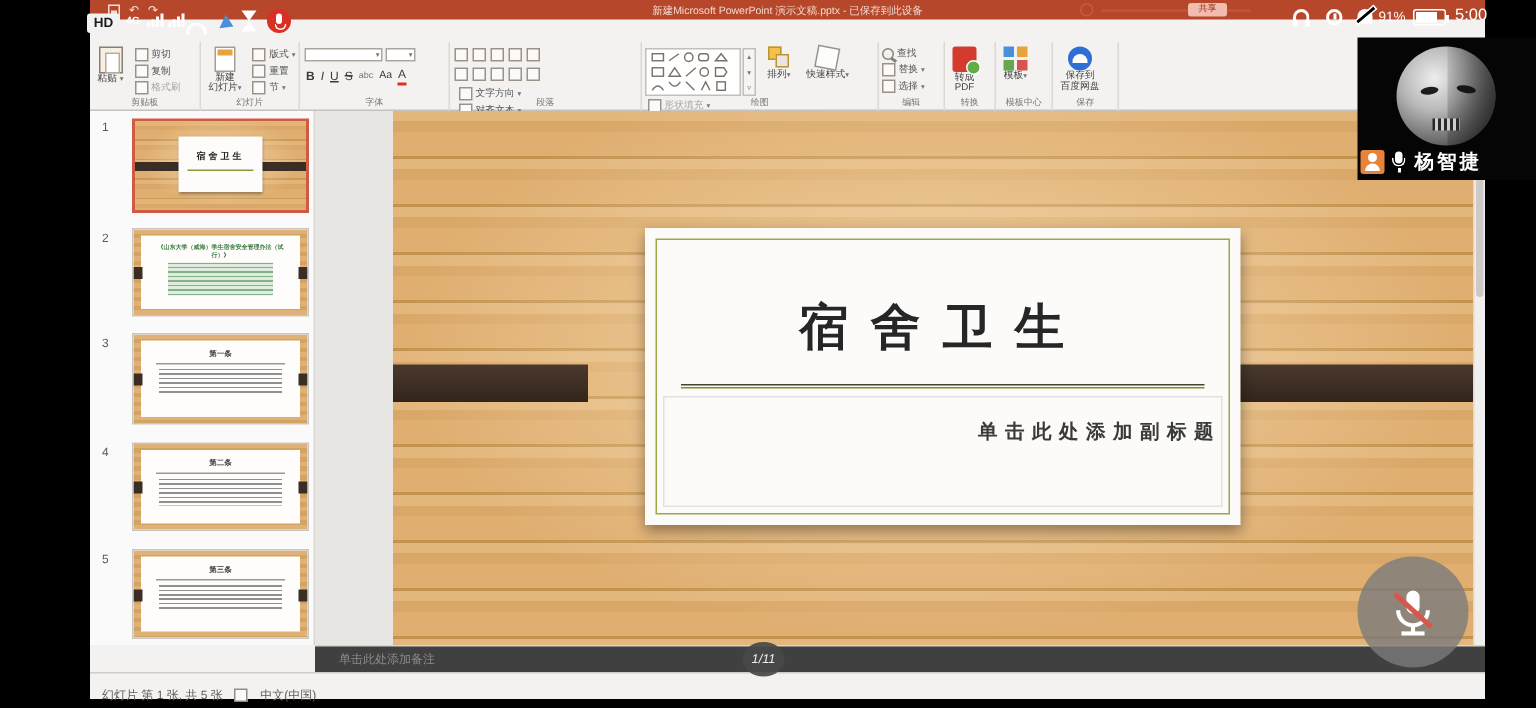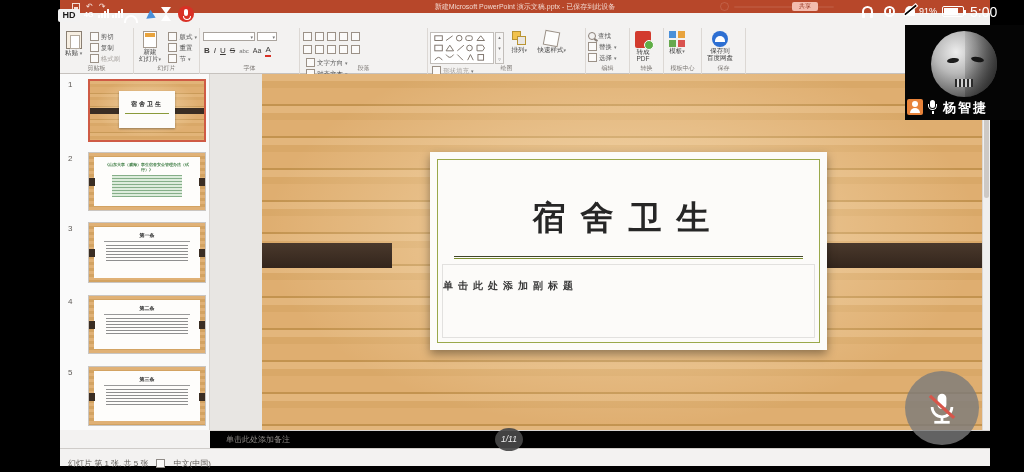--- a/index.html
+++ b/index.html
@@ -110,27 +110,27 @@
   .sbar.l { left:0; width:130px; }
   .sbar.r { left:552px; width:168px; }
   .card { position:absolute; left:168px; top:78px; width:397px; height:198px; background:#fcfbf9;
           box-shadow:0 4px 9px rgba(0,0,0,.38); z-index:2; }
   .card-border { position:absolute; inset:7px; border:1px solid #9aa84b; pointer-events:none; }
   .slide-title { position:absolute; left:0; right:0; top:44px; text-align:center;
           font-family:"DejaVu Serif", serif; font-weight:bold; font-size:33px; color:#262626; letter-spacing:15px; }
   .divider { position:absolute; left:24px; right:24px; top:104px; height:3px;
           border-top:1px solid #41462c; border-bottom:1px solid #7d8f2f; }
   .subtitle-box { position:absolute; left:12px; right:12px; top:112px; bottom:12px; border:1px solid rgba(0,0,0,.10); }
-  .subtitle { margin-top:14px; text-align:left; font-family:"DejaVu Serif", serif; font-weight:bold;
-          font-size:10px; color:#3a3a3a; letter-spacing:5px; }
+  .subtitle { margin-top:14px; text-align:right; font-family:"DejaVu Serif", serif; font-weight:bold;
+          font-size:13px; color:#3a3a3a; letter-spacing:5px; }
   .vscroll { position:absolute; right:0; top:0; width:8px; height:356px; background:#f0efee; border-left:1px solid #dcd8d4; }
   .vthumb { position:absolute; left:1px; right:1px; top:4px; height:120px; background:#cdc9c5; border-radius:3px; }
 
   
-  .notesbar { position:absolute; left:150px; top:430px; width:780px; height:18px; background:#000000;
+  .notesbar { position:absolute; left:150px; top:430px; width:780px; height:18px; background:#404040;
           border-top:1px solid #d7d4d1; font-size:8px; color:#8f8b87; line-height:18px; padding-left:16px; }
   .statusbar { position:absolute; left:0; top:448px; width:930px; height:18px; background:#f3f2f1;
           border-top:1px solid #cfccc9; font-size:8px; color:#605c58; }
   .sb-left { position:absolute; left:8px; top:5px; height:18px; display:flex; align-items:center; gap:8px; }
   .sb-right { position:absolute; right:48px; top:0; height:18px; display:flex; align-items:center; gap:7px; }
   .sb-ic { width:9px; height:9px; border:1px solid #8f8b87; background:#fbfaf9; }
   .viewbtn { width:13px; height:12px; border:1px solid transparent; text-align:center; font-size:7px; color:#6b6763; line-height:12px; }
   .viewbtn.act { background:#dbd8d5; border-color:#b5b1ad; }
   .zoomtrack { width:38px; height:2px; background:#aaa6a2; position:relative; }
   .zoomhandle { position:absolute; left:16px; top:-4px; width:5px; height:10px; background:#8f8b87; }
@@ -163,33 +163,33 @@
   .alarm { position:absolute; left:884px; top:6px; width:11px; height:11px; border:2px solid #fff; border-radius:50%; }
   .alarm:after { content:""; position:absolute; left:3px; top:1px; width:2px; height:4px; background:#fff; }
   .bellmute { position:absolute; left:905px; top:6px; width:10px; height:10px; background:#fff;
         border-radius:5px 5px 1px 1px; }
   .bellmute:after { content:""; position:absolute; left:-2px; top:3px; width:15px; height:2px; background:#000;
         outline:1px solid #fff; transform:rotate(-40deg); }
   .battpct { position:absolute; left:919px; top:6px; color:#fff; font-size:9px; }
   .battery { position:absolute; left:942px; top:6px; width:22px; height:11px; border:1px solid #fff; border-radius:2px; }
   .battery:after { content:""; position:absolute; left:1px; top:1px; bottom:1px; width:70%; background:#fff; }
   .battery:before { content:""; position:absolute; right:-3px; top:3px; width:2px; height:5px; background:#fff; }
-  .clock { position:absolute; left:970px; top:4px; color:#fff; font-size:14px; }
+  .clock { position:absolute; left:970px; top:4px; color:#fff; font-size:11px; }
 
   
   .callpanel { position:absolute; left:905px; top:25px; width:119px; height:95px; background:#050505; }
   .avatar { position:absolute; left:26px; top:6px; width:66px; height:66px; border-radius:50%; overflow:hidden;
         background: radial-gradient(circle at 38% 32%, #ededed, #b9b9b9 35%, #6e6e6e 68%, #262626 100%); }
   .avatar:before { content:""; position:absolute; left:52%; top:0; width:48%; height:100%;
         background:linear-gradient(100deg, rgba(40,40,40,.1), rgba(25,25,25,.75)); }
   .avatar .eye1 { position:absolute; left:16px; top:27px; width:12px; height:5px; background:#1d1d1d; border-radius:50%; transform:rotate(-8deg); }
   .avatar .eye2 { position:absolute; left:40px; top:26px; width:13px; height:5px; background:#151515; border-radius:50%; transform:rotate(10deg); }
   .avatar .mouth { position:absolute; left:24px; top:48px; width:18px; height:8px;
         background: repeating-linear-gradient(90deg,#2a2a2a 0 2px,#cfcfcf 2px 4px); }
-  .callrow { position:absolute; left:2px; bottom:3px; display:flex; gap:4px; }
+  .callrow { position:absolute; left:2px; bottom:3px; display:flex; align-items:center; gap:4px; }
   .pbadge { width:16px; height:16px; background:#e8833a; border-radius:2px; position:relative; }
   .pbadge:after { content:""; position:absolute; left:5px; top:2px; width:6px; height:6px; border-radius:50%; background:#fff; }
   .pbadge:before { content:""; position:absolute; left:3px; top:9px; width:10px; height:5px; border-radius:5px 5px 0 0; background:#fff; }
   .callmic { width:12px; height:16px; position:relative; }
   .callmic .b { position:absolute; left:3px; top:1px; width:5px; height:8px; background:#fff; border-radius:3px; }
   .callmic .u { position:absolute; left:1px; top:5px; width:9px; height:6px; border:1.5px solid #fff; border-top:none; border-radius:0 0 7px 7px; }
   .callmic .s { position:absolute; left:5px; top:12px; width:1.5px; height:3px; background:#fff; }
   .callname { color:#fff; font-size:13px; font-weight:bold; letter-spacing:2px; }
 
   

